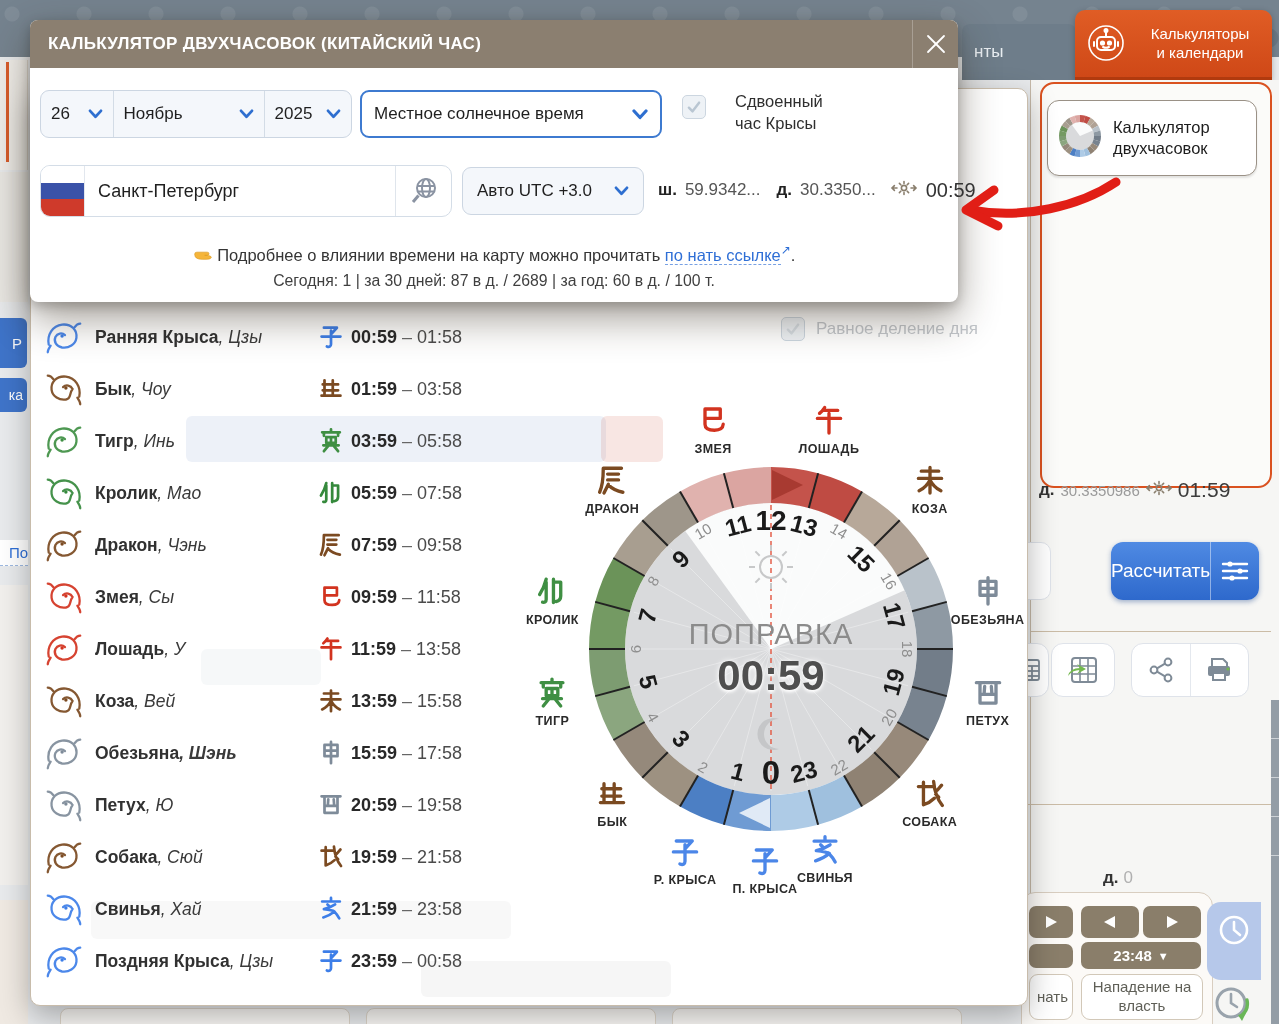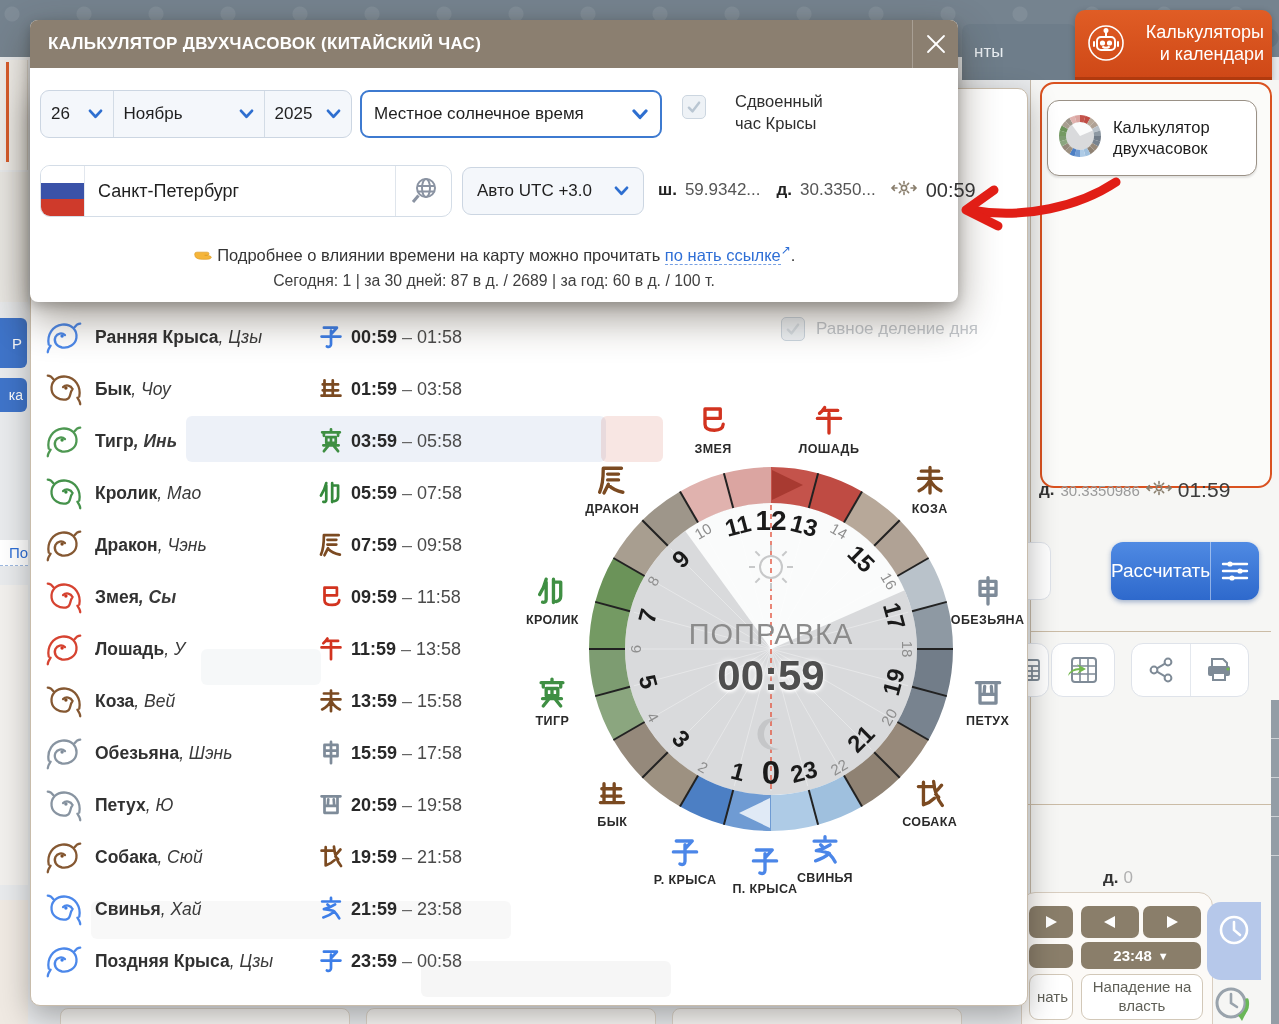--- a/index.html
+++ b/index.html
@@ -4,21 +4,21 @@
 <style>
   *{margin:0;padding:0;box-sizing:border-box}
   body{font-family:"Liberation Sans",sans-serif}
   .stage{position:relative;width:1279px;height:1024px;background:#e8eaec;overflow:hidden;font-family:"Liberation Sans",sans-serif}
   .top-band{position:absolute;left:0;top:0;width:1279px;height:57px;background-color:#75838f;
     background-image:radial-gradient(circle at 12px 14px, rgba(255,255,255,.08) 0 7px, rgba(255,255,255,0) 8px),
     radial-gradient(circle at 45px 38px, rgba(20,30,40,.12) 0 9px, rgba(20,30,40,0) 10px);background-size:72px 56px}
   
   .tab-partial{position:absolute;left:962px;top:24px;width:114px;height:56px;background:#6e7d8a;border-radius:8px 8px 0 0;color:#e9eef2;font-size:17px;display:flex;align-items:center;padding-left:12px}
   .tab-calc{position:absolute;left:1075px;top:10px;width:197px;height:70px;background:linear-gradient(#e05d25,#cf4817);border-radius:10px 10px 0 0;border-bottom:3px solid #b13a0e;color:#fff;display:flex;align-items:center;gap:9px;padding:0 8px 0 10px;box-shadow:0 2px 6px rgba(0,0,0,.25)}
-  .tab-calc .lbl{font-size:18px;line-height:1.22;text-align:right;flex:1}
+  .tab-calc .lbl{font-size:15px;line-height:1.22;text-align:center;flex:1}
   
   .panel{position:absolute;left:1030px;top:80px;width:249px;height:944px;background:#f6f6f4;border-left:1px solid #c6b9a8}
   .tabbox{position:absolute;left:9px;top:2px;width:232px;height:406px;border:2px solid #da5220;border-radius:14px;background:#fbfbf9}
   .chip{position:absolute;left:16px;top:20px;width:210px;height:76px;background:#fff;border:1.5px solid #9a9186;border-radius:12px;box-shadow:0 2px 2px rgba(0,0,0,.10);display:flex;align-items:center;gap:9px;padding:5px 8px}
   .chip .clabel{font-size:16.5px;line-height:1.25;color:#1d1d1d}
   .coord-line{position:absolute;left:8px;top:398px;width:240px;display:flex;align-items:center;gap:6px;white-space:nowrap}
   .coord-line b{font-size:17px;color:#333}
   .coord-line .muted{font-size:15px;color:#9a9a9a}
   .coord-line .stime{font-size:21px;color:#3c3c3c}
   .calc-btn{position:absolute;left:80px;top:462px;width:148px;height:58px;border-radius:12px;background:linear-gradient(#4f8ae3,#2e69cc);box-shadow:0 2px 5px rgba(30,70,140,.4);display:flex;align-items:center;color:#fff}
@@ -333,21 +333,21 @@
           </span>
           <span class="htime"><b>01:59</b><span class="dash">–</span><span>03:58</span></span>
         </div>
         <div class="hour-row">
           <span class="aicon">
             <svg viewBox="0 0 44 44" width="42" height="42">
               <path d="M6 30 C4 20 10 10 20 9 C30 8 36 15 35 23 C34 30 27 34 20 33 C14 32 11 27 13 22 C15 18 20 17 23 20 M33 12 C35 9 37 8 39 8 M8 31 C6 34 5 36 5 38" stroke="#3f8f43" stroke-width="2.4" fill="none" stroke-linecap="round" opacity="0.92"></path>
               <circle cx="20" cy="21" r="1.8" fill="#3f8f43"></circle>
             </svg>
           </span>
-          <span class="hname"><b>Тигр</b><i style="font-weight: 700;">, Инь</i></span>
+          <span class="hname"><b>Тигр</b><i style="font-weight: 400;">, Инь</i></span>
           <span class="hz">
             <svg viewBox="0 0 22 23" width="26" height="27.181818181818183">
               <path d="M11 2 V4 M3.5 4.5 H18.5 M5 4.5 V7.5 M17 4.5 V7.5 M7 8.5 H15 V13.5 H7 Z M11 8.5 V13.5 M4.5 15.5 H17.5 M9 15.5 L5 20.5 M13 15.5 L17 20.5" stroke="#3f8f43" stroke-width="2.3" fill="none" stroke-linecap="round" stroke-linejoin="round"></path>
             </svg>
           </span>
           <span class="htime"><b>03:59</b><span class="dash">–</span><span>05:58</span></span>
         </div>
         <div class="hour-row">
           <span class="aicon">
             <svg viewBox="0 0 44 44" width="42" height="42">
@@ -378,21 +378,21 @@
           </span>
           <span class="htime"><b>07:59</b><span class="dash">–</span><span>09:58</span></span>
         </div>
         <div class="hour-row">
           <span class="aicon">
             <svg viewBox="0 0 44 44" width="42" height="42">
               <path d="M38 30 C40 20 34 10 24 9 C14 8 8 15 9 23 C10 30 17 34 24 33 C30 32 27 27 31 22 M31 22 C29 18 24 17 21 20 M11 12 C9 9 7 8 5 8 M36 31 C38 34 39 36 39 38" stroke="#d2331f" stroke-width="2.4" fill="none" stroke-linecap="round" opacity="0.92"></path>
               <circle cx="24" cy="21" r="1.8" fill="#d2331f"></circle>
             </svg>
           </span>
-          <span class="hname"><b>Змея</b><i style="font-weight: 700;">, Сы</i></span>
+          <span class="hname"><b>Змея</b><i style="font-weight: 400;">, Сы</i></span>
           <span class="hz">
             <svg viewBox="0 0 22 23" width="26" height="27.181818181818183">
               <path d="M5.5 4 H16 V10.5 H5.5 V4 M5.5 10.5 V14.5 C5.5 17.6 8 18.6 12 18.6 C15.5 18.6 17.8 17.6 18 14.5" stroke="#d2331f" stroke-width="2.3" fill="none" stroke-linecap="round" stroke-linejoin="round"></path>
             </svg>
           </span>
           <span class="htime"><b>09:59</b><span class="dash">–</span><span>11:58</span></span>
         </div>
         <div class="hour-row">
           <span class="aicon">
             <svg viewBox="0 0 44 44" width="42" height="42">
@@ -423,21 +423,21 @@
           </span>
           <span class="htime"><b>13:59</b><span class="dash">–</span><span>15:58</span></span>
         </div>
         <div class="hour-row">
           <span class="aicon">
             <svg viewBox="0 0 44 44" width="42" height="42">
               <path d="M6 30 C4 20 10 10 20 9 C30 8 36 15 35 23 C34 30 27 34 20 33 C14 32 11 27 13 22 C15 18 20 17 23 20 M33 12 C35 9 37 8 39 8 M8 31 C6 34 5 36 5 38" stroke="#7e8b99" stroke-width="2.4" fill="none" stroke-linecap="round" opacity="0.92"></path>
               <circle cx="20" cy="21" r="1.8" fill="#7e8b99"></circle>
             </svg>
           </span>
-          <span class="hname"><b>Обезьяна</b><i style="font-weight: 400;">, Шэнь</i></span>
+          <span class="hname"><b>Обезьяна</b><i style="font-weight: 700;">, Шэнь</i></span>
           <span class="hz">
             <svg viewBox="0 0 22 23" width="26" height="27.181818181818183">
               <path d="M5.5 5 H16.5 V14.5 H5.5 V5 M11 2.5 V20.5 M5.5 9.8 H16.5" stroke="#7e8b99" stroke-width="2.3" fill="none" stroke-linecap="round" stroke-linejoin="round"></path>
             </svg>
           </span>
           <span class="htime"><b>15:59</b><span class="dash">–</span><span>17:58</span></span>
         </div>
         <div class="hour-row">
           <span class="aicon">
             <svg viewBox="0 0 44 44" width="42" height="42">

